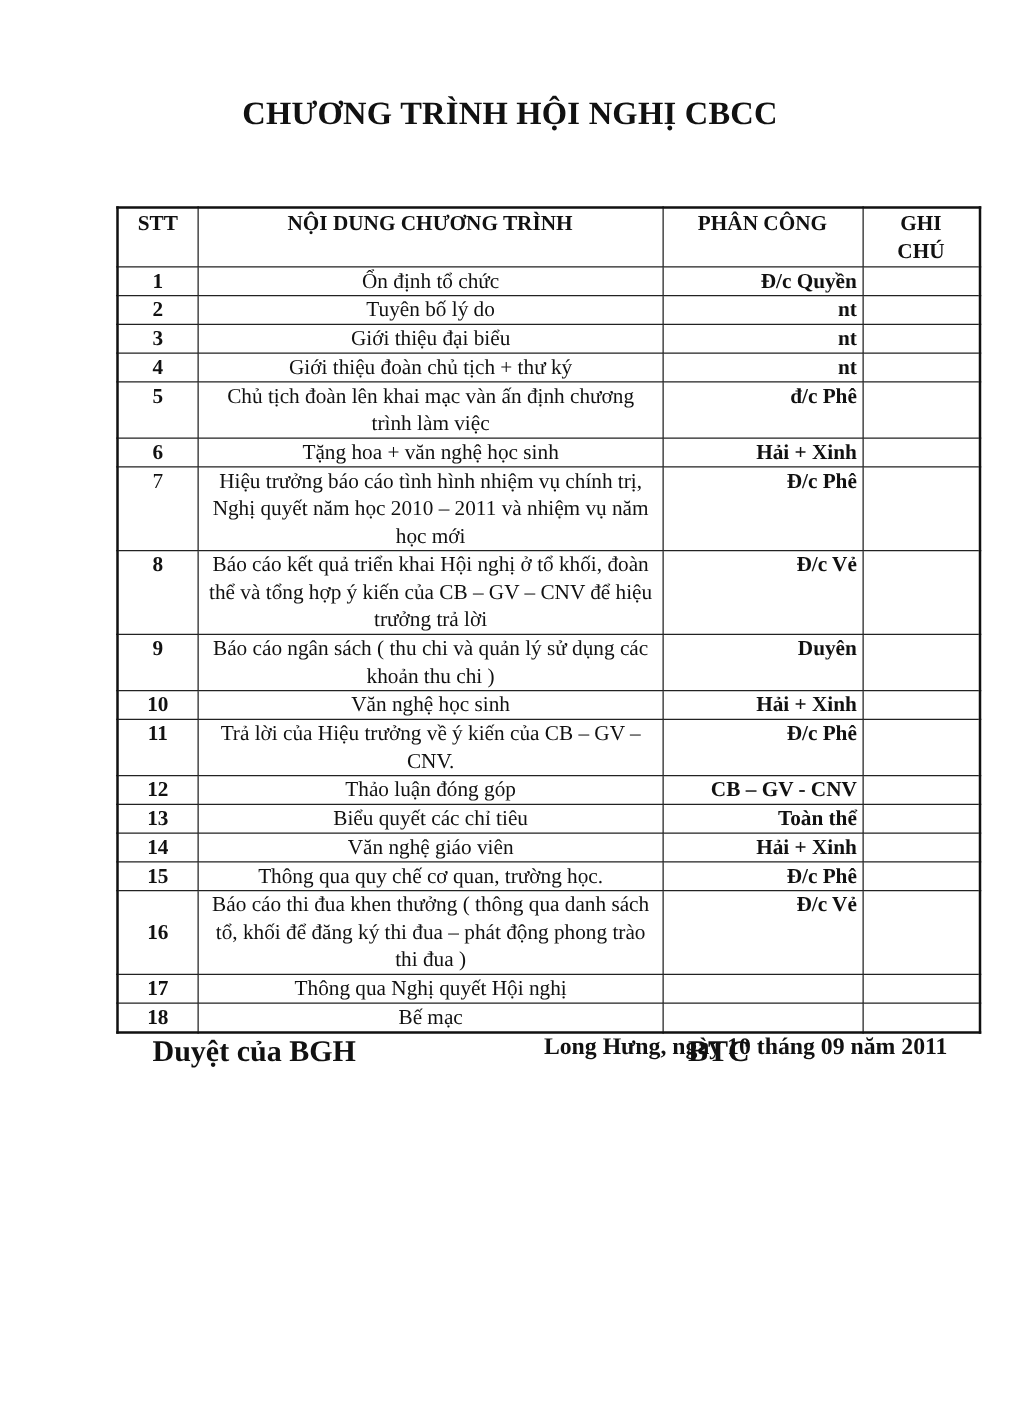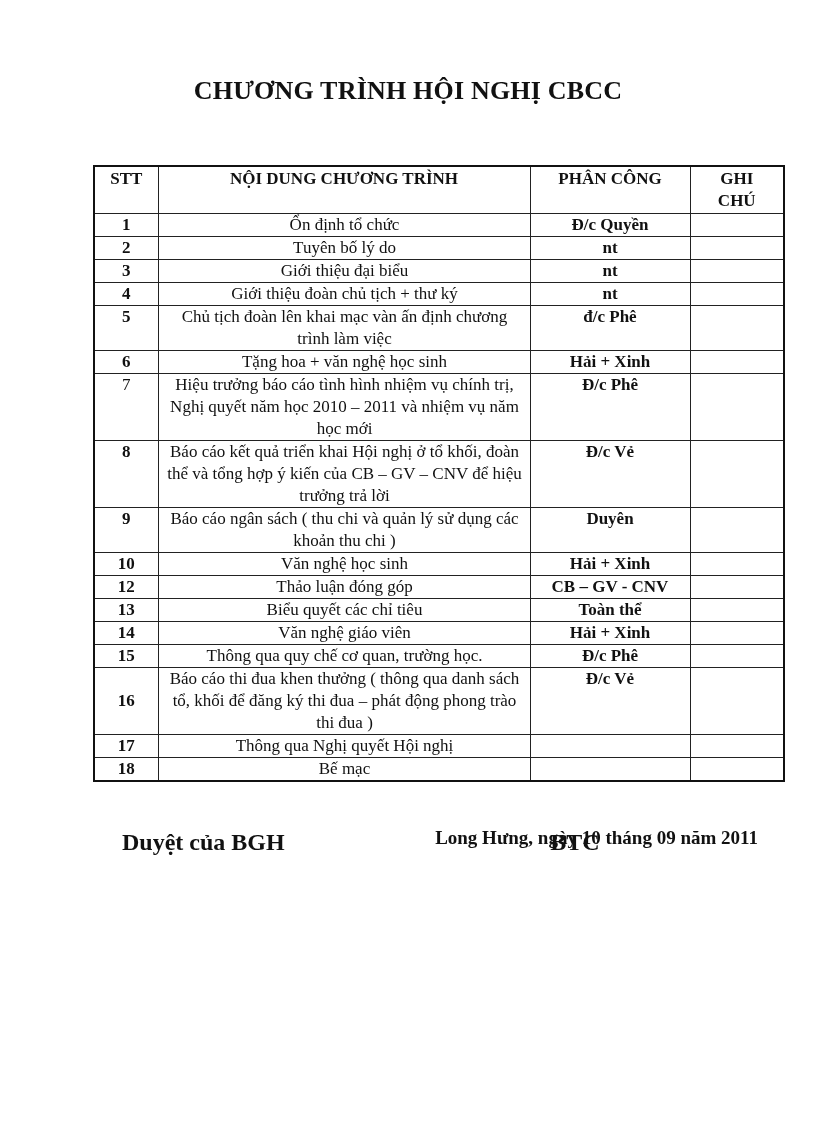--- a/index.html
+++ b/index.html
@@ -34,21 +34,21 @@
     font-weight:bold;
     text-align:center;
     height:46px;
     padding:1px 2px;
   }
   .ghichu-span { display:inline-block; max-width:50px; }
   td.stt { text-align:center; font-weight:bold; padding:0 2px; }
   td.stt.reg { font-weight:normal; }
   tr.stt-mid td.stt { vertical-align:middle; }
   td.content { text-align:center; padding:0 6px 0 7px; }
-  td.assign { text-align:center; font-weight:bold; padding:0 4px; }
+  td.assign { text-align:right; font-weight:bold; padding:0 4px; }
   td.note { padding:0 3px; }
 
   .footer-date {
     position:absolute; left:68px; top:826px; width:690px;
     text-align:right; font-weight:bold; font-size:19px; line-height:24px;
   }
   .footer-signs { position:absolute; left:0; top:830px; width:816px; height:28px; font-weight:bold; font-size:24px; line-height:24px; }
   .sign-left { position:absolute; left:122px; top:0; }
   .sign-right { position:absolute; left:575px; top:0; transform:translateX(-50%); }
 </style>
@@ -132,20 +132,26 @@
             <td class="assign">Duyên</td>
             <td class="note"></td>
           </tr>
           <tr>
             <td class="stt">10</td>
             <td class="content">Văn nghệ học sinh</td>
             <td class="assign">Hải + Xinh</td>
             <td class="note"></td>
           </tr>
           <tr>
+            <td class="stt">11</td>
+            <td class="content">Trả lời của Hiệu trưởng về ý kiến của CB – GV – CNV.</td>
+            <td class="assign">Đ/c Phê</td>
+            <td class="note"></td>
+          </tr>
+          <tr>
             <td class="stt">12</td>
             <td class="content">Thảo luận đóng góp</td>
             <td class="assign">CB – GV - CNV</td>
             <td class="note"></td>
           </tr>
           <tr>
             <td class="stt">13</td>
             <td class="content">Biểu quyết các chỉ tiêu</td>
             <td class="assign">Toàn thể</td>
             <td class="note"></td>

